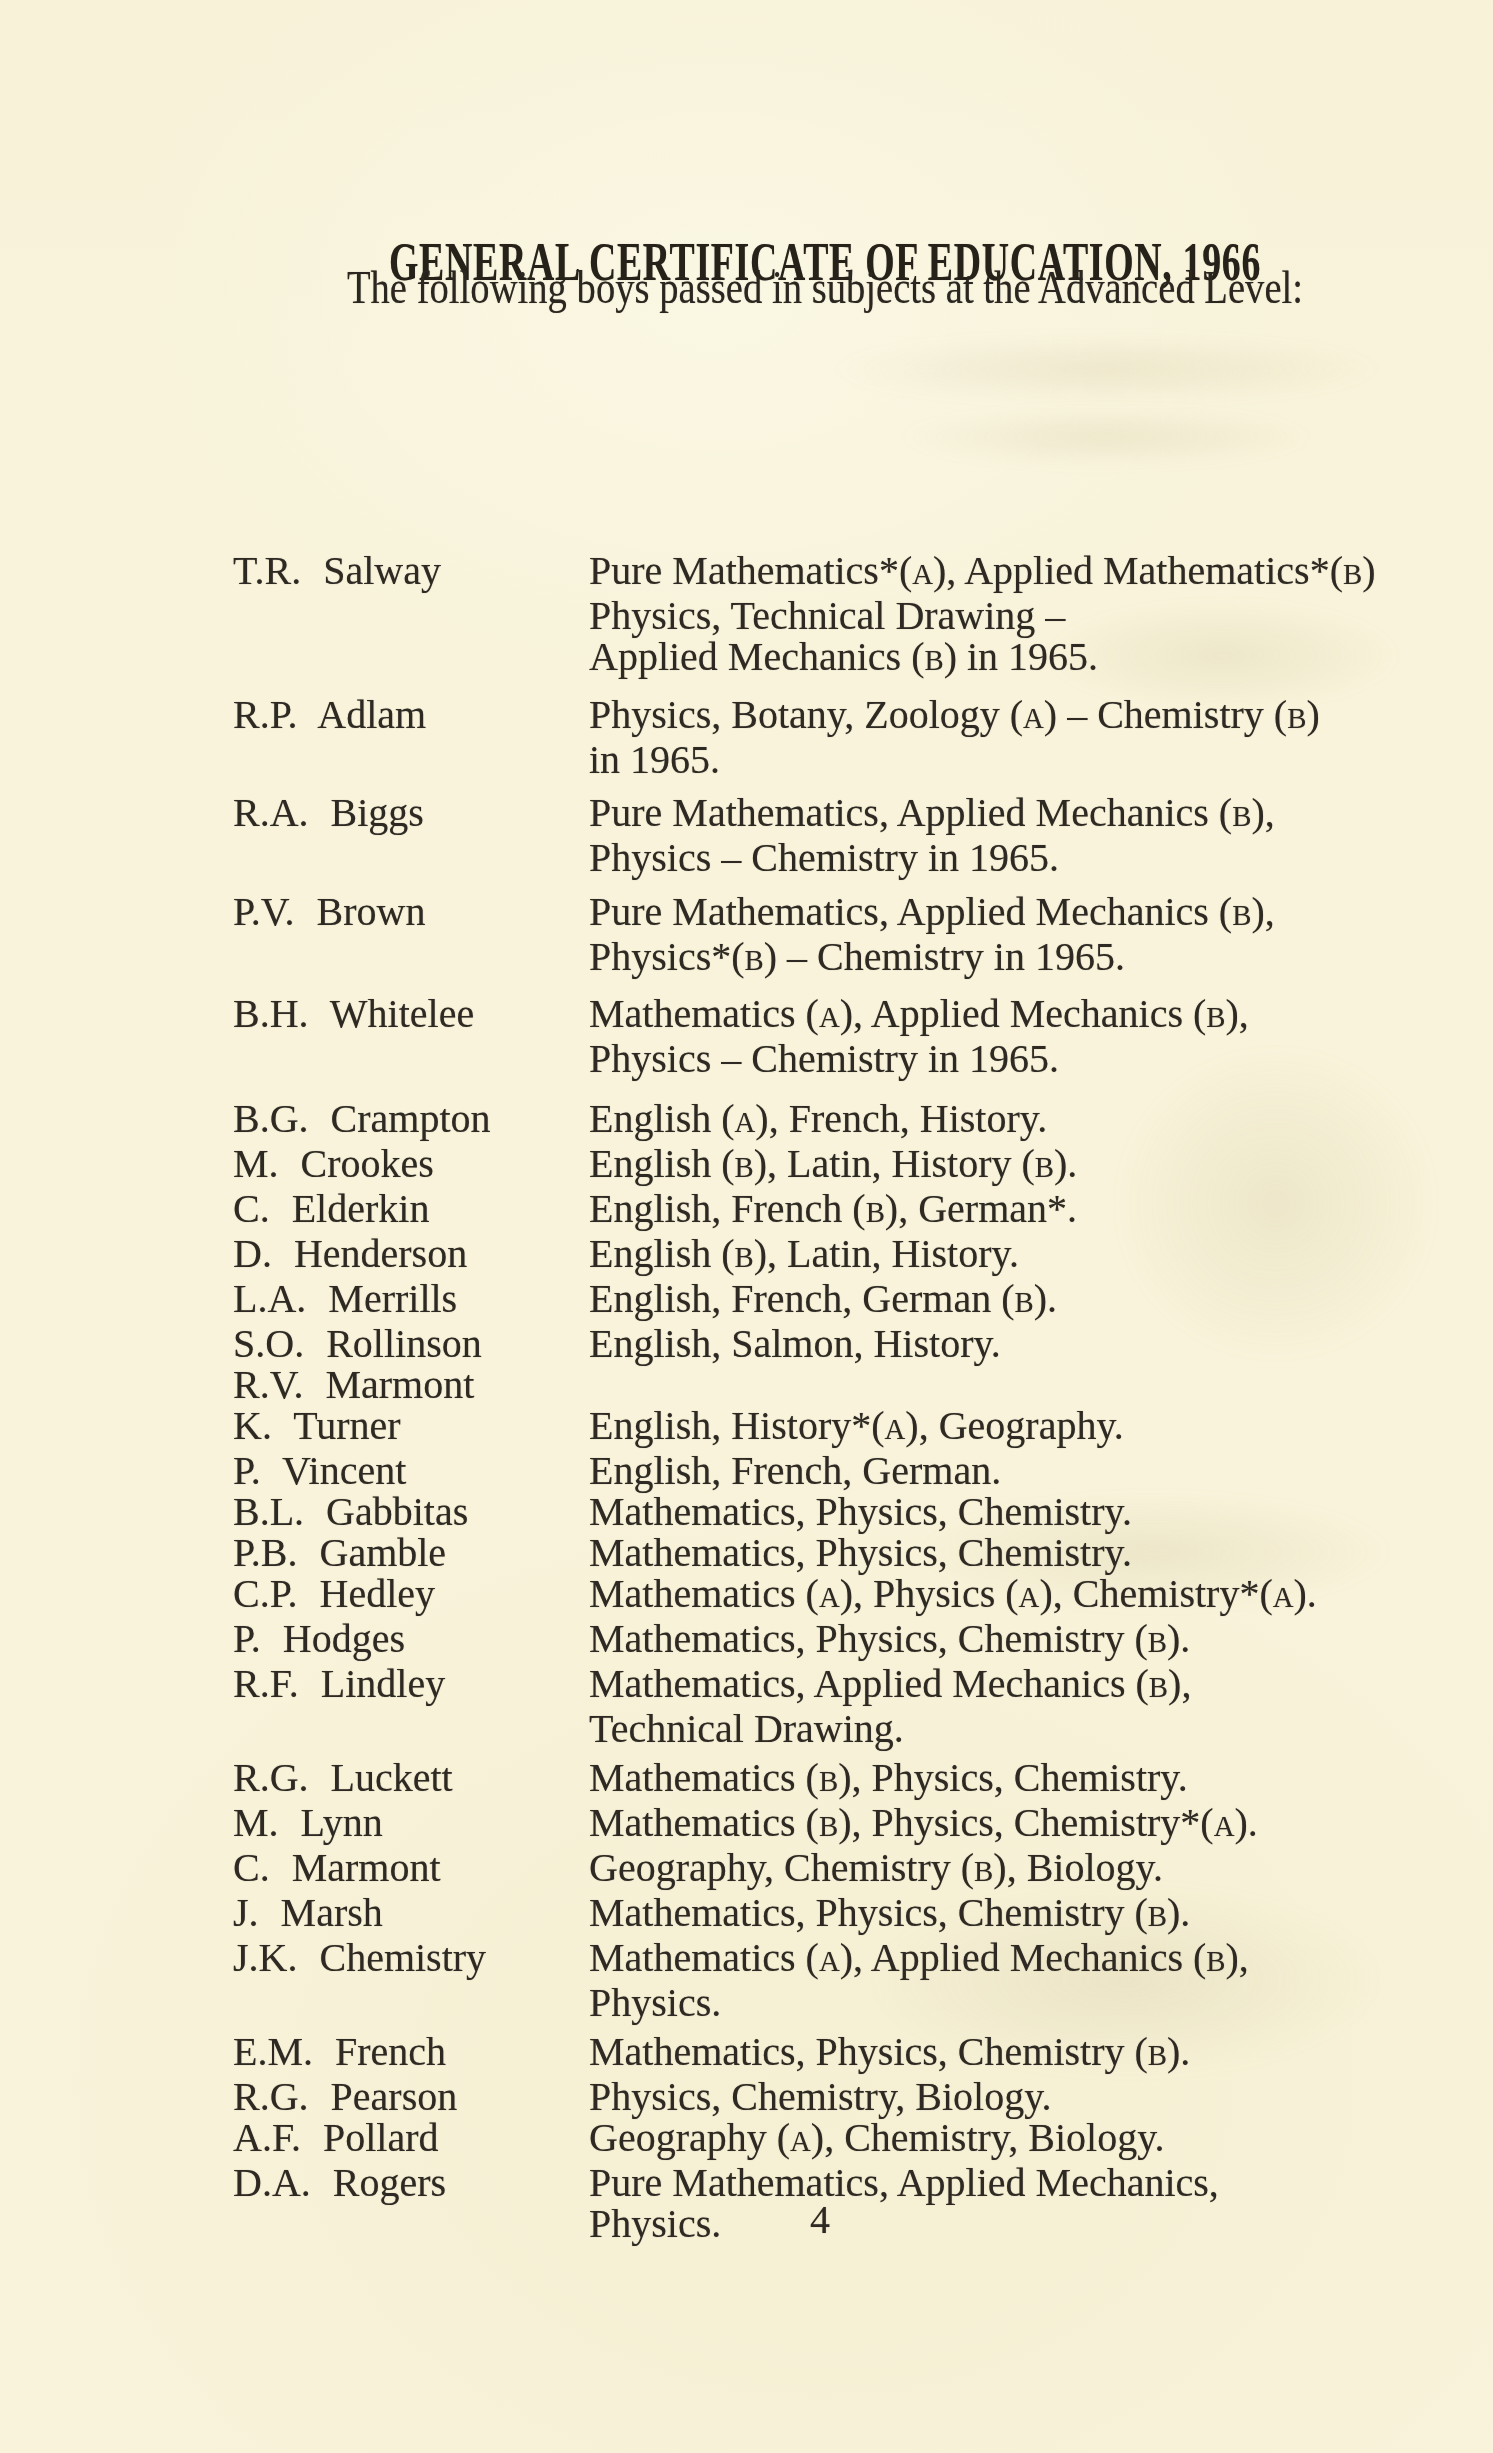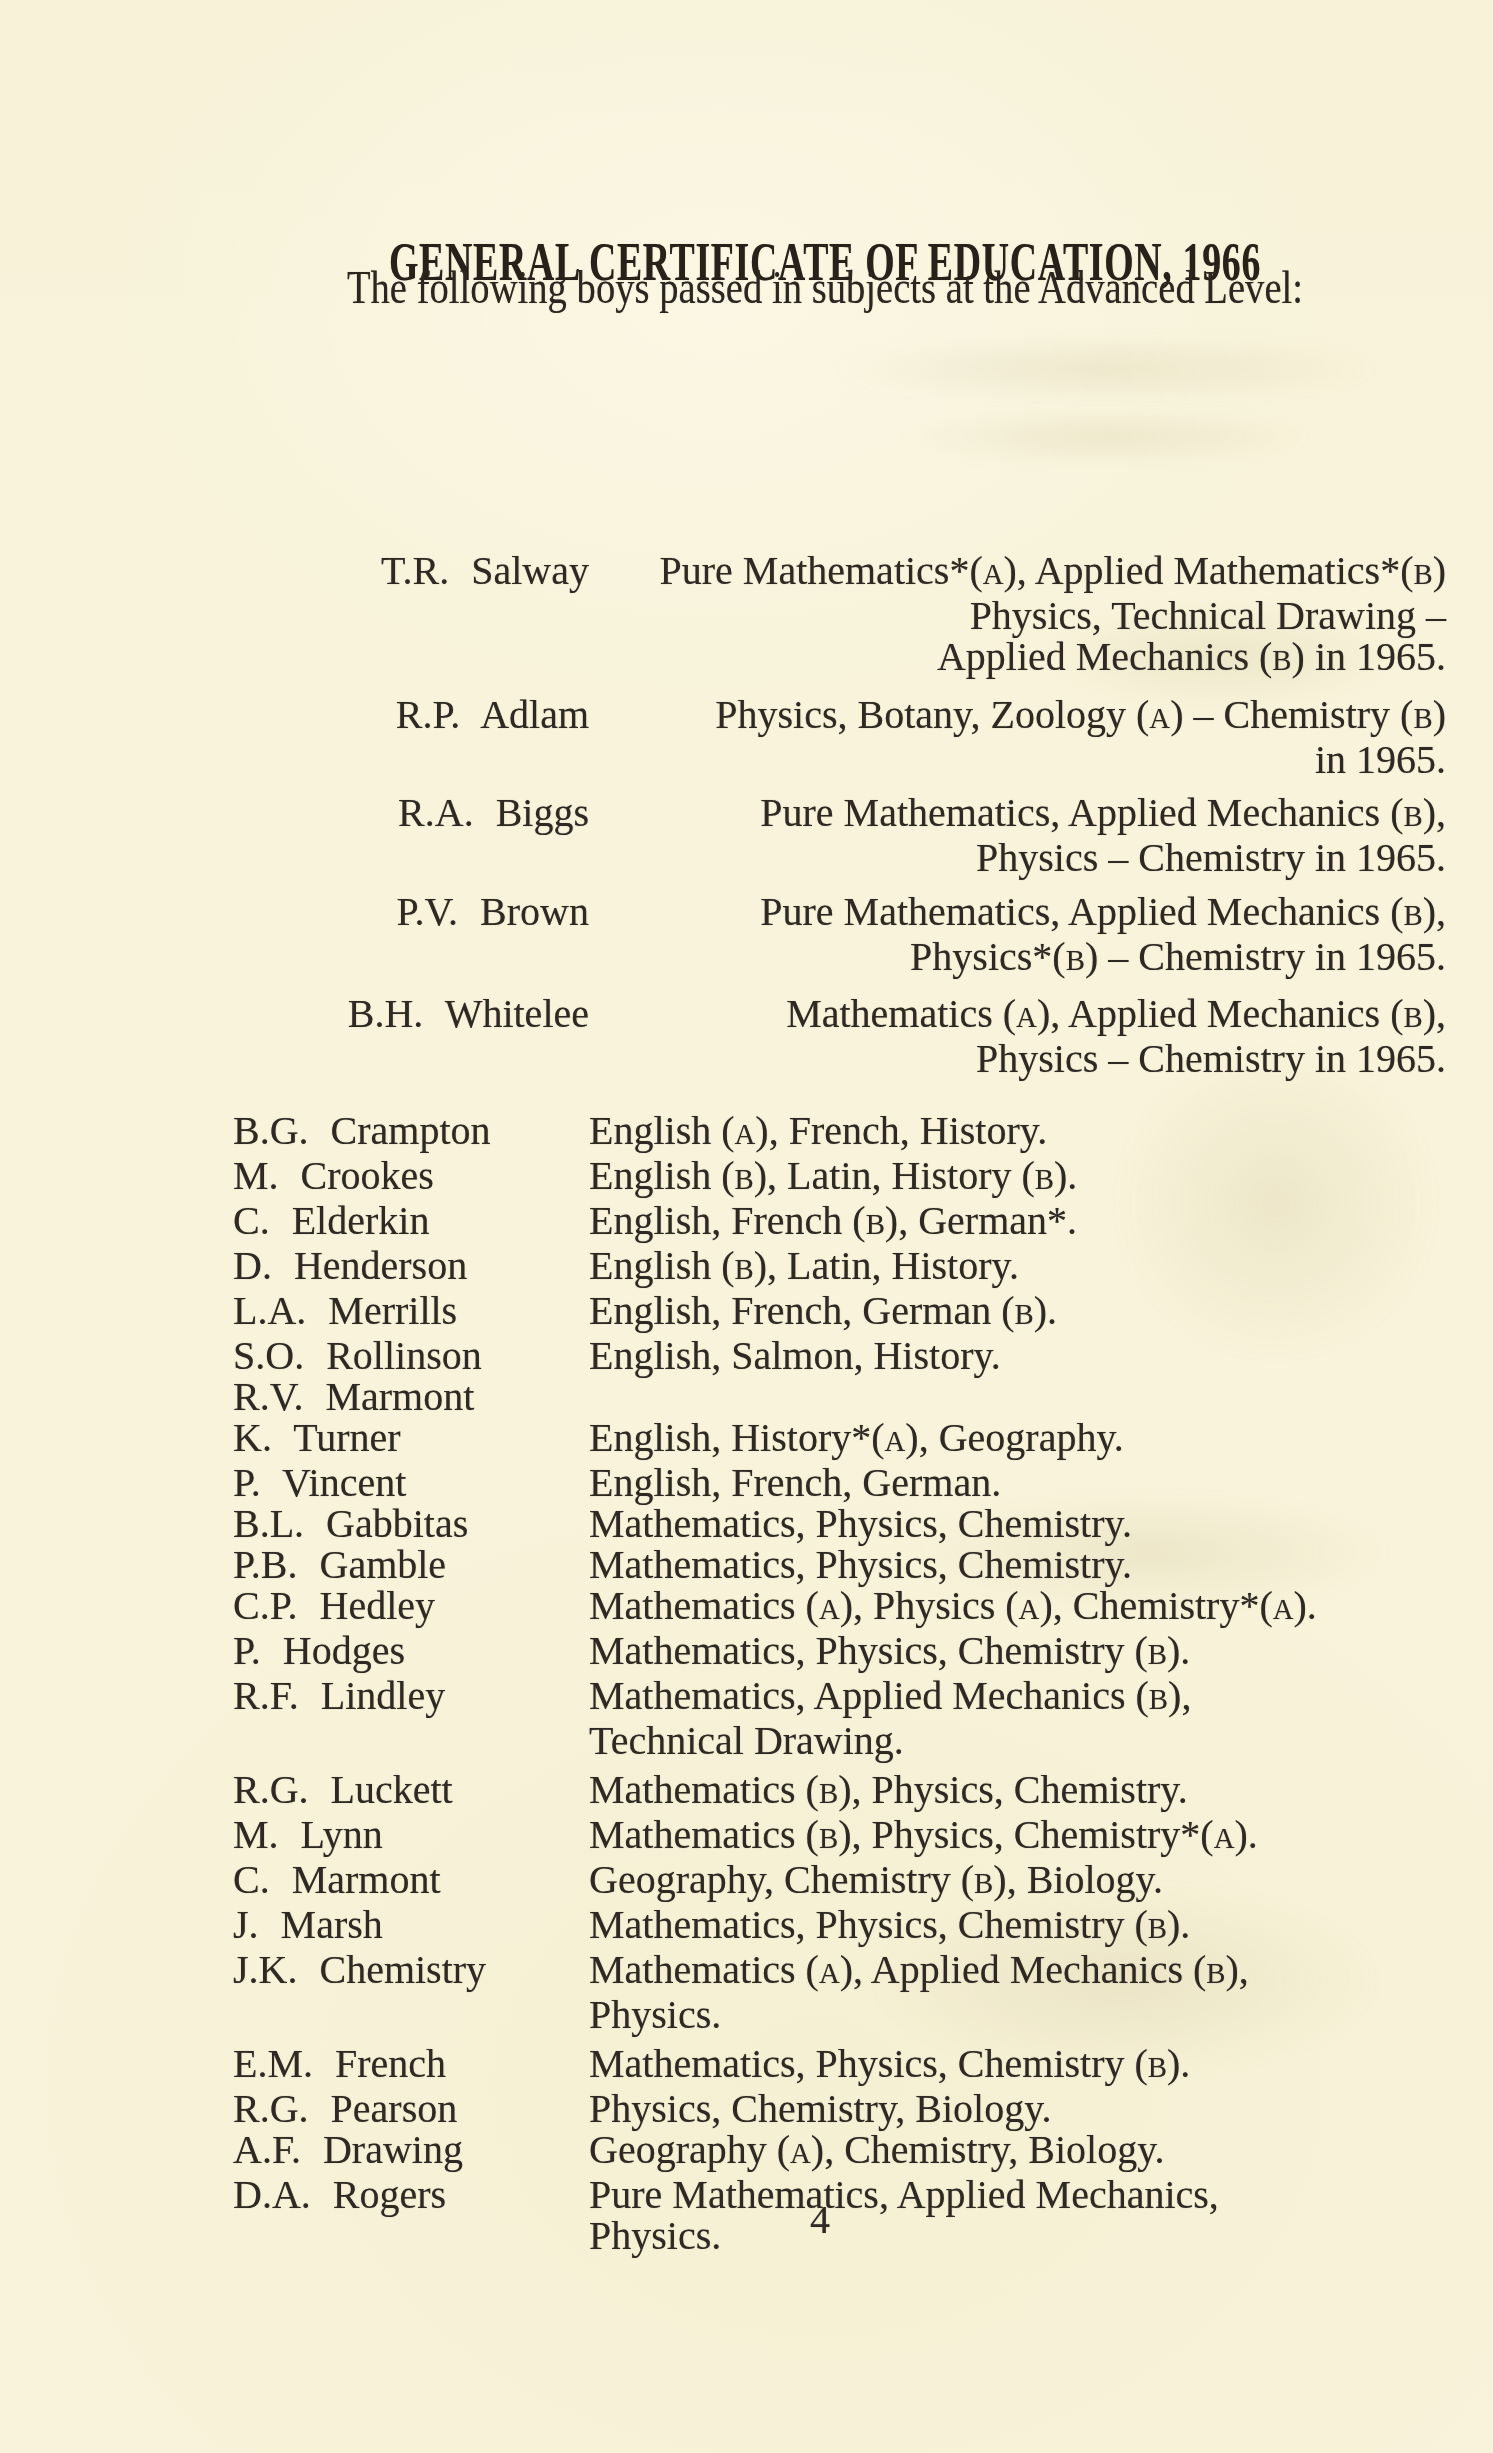--- a/index.html
+++ b/index.html
@@ -29,21 +29,21 @@
     position:absolute;top:263px;left:825px;
     transform:translateX(-50%) scaleX(0.84);transform-origin:center top;
     white-space:nowrap;font-size:46px;line-height:1.1;color:#2b2720;
   }
 
   .results{
     position:absolute;top:550px;left:233px;width:1213px;
     font-size:40px;line-height:41px;
   }
   .group{margin-bottom:7.8px;}
-  .group.g0{margin-bottom:31px;text-align:right;}
+  .group.g0{margin-bottom:19px;}
   .entry{display:flex;align-items:flex-start;}
   .g0 .entry{margin-bottom:12.6px;}
   .g0 .entry:last-child{margin-bottom:0;}
   .name{flex:0 0 356px;width:356px;word-spacing:0.30em;white-space:nowrap;}
   .subs{flex:1 1 auto;font-family:Liberation Serif, serif;}
   .line{white-space:nowrap;}
   .sc{font-size:0.72em;}
 
   .pageno{
     position:absolute;top:2199px;left:820px;transform:translateX(-50%);
@@ -237,21 +237,21 @@
         <div class="line">Mathematics, Physics, Chemistry (<span class="sc">B</span>).</div>
       </div>
     </div>
     <div class="entry">
       <div class="name">R.G. Pearson</div>
       <div class="subs">
         <div class="line">Physics, Chemistry, Biology.</div>
       </div>
     </div>
     <div class="entry">
-      <div class="name">A.F. Drawing</div>
+      <div class="name">A.F. Pollard</div>
       <div class="subs">
         <div class="line">Geography (<span class="sc">A</span>), Chemistry, Biology.</div>
       </div>
     </div>
     <div class="entry">
       <div class="name">D.A. Rogers</div>
       <div class="subs">
         <div class="line">Pure Mathematics, Applied Mechanics,</div>
         <div class="line">Physics.</div>
       </div>

